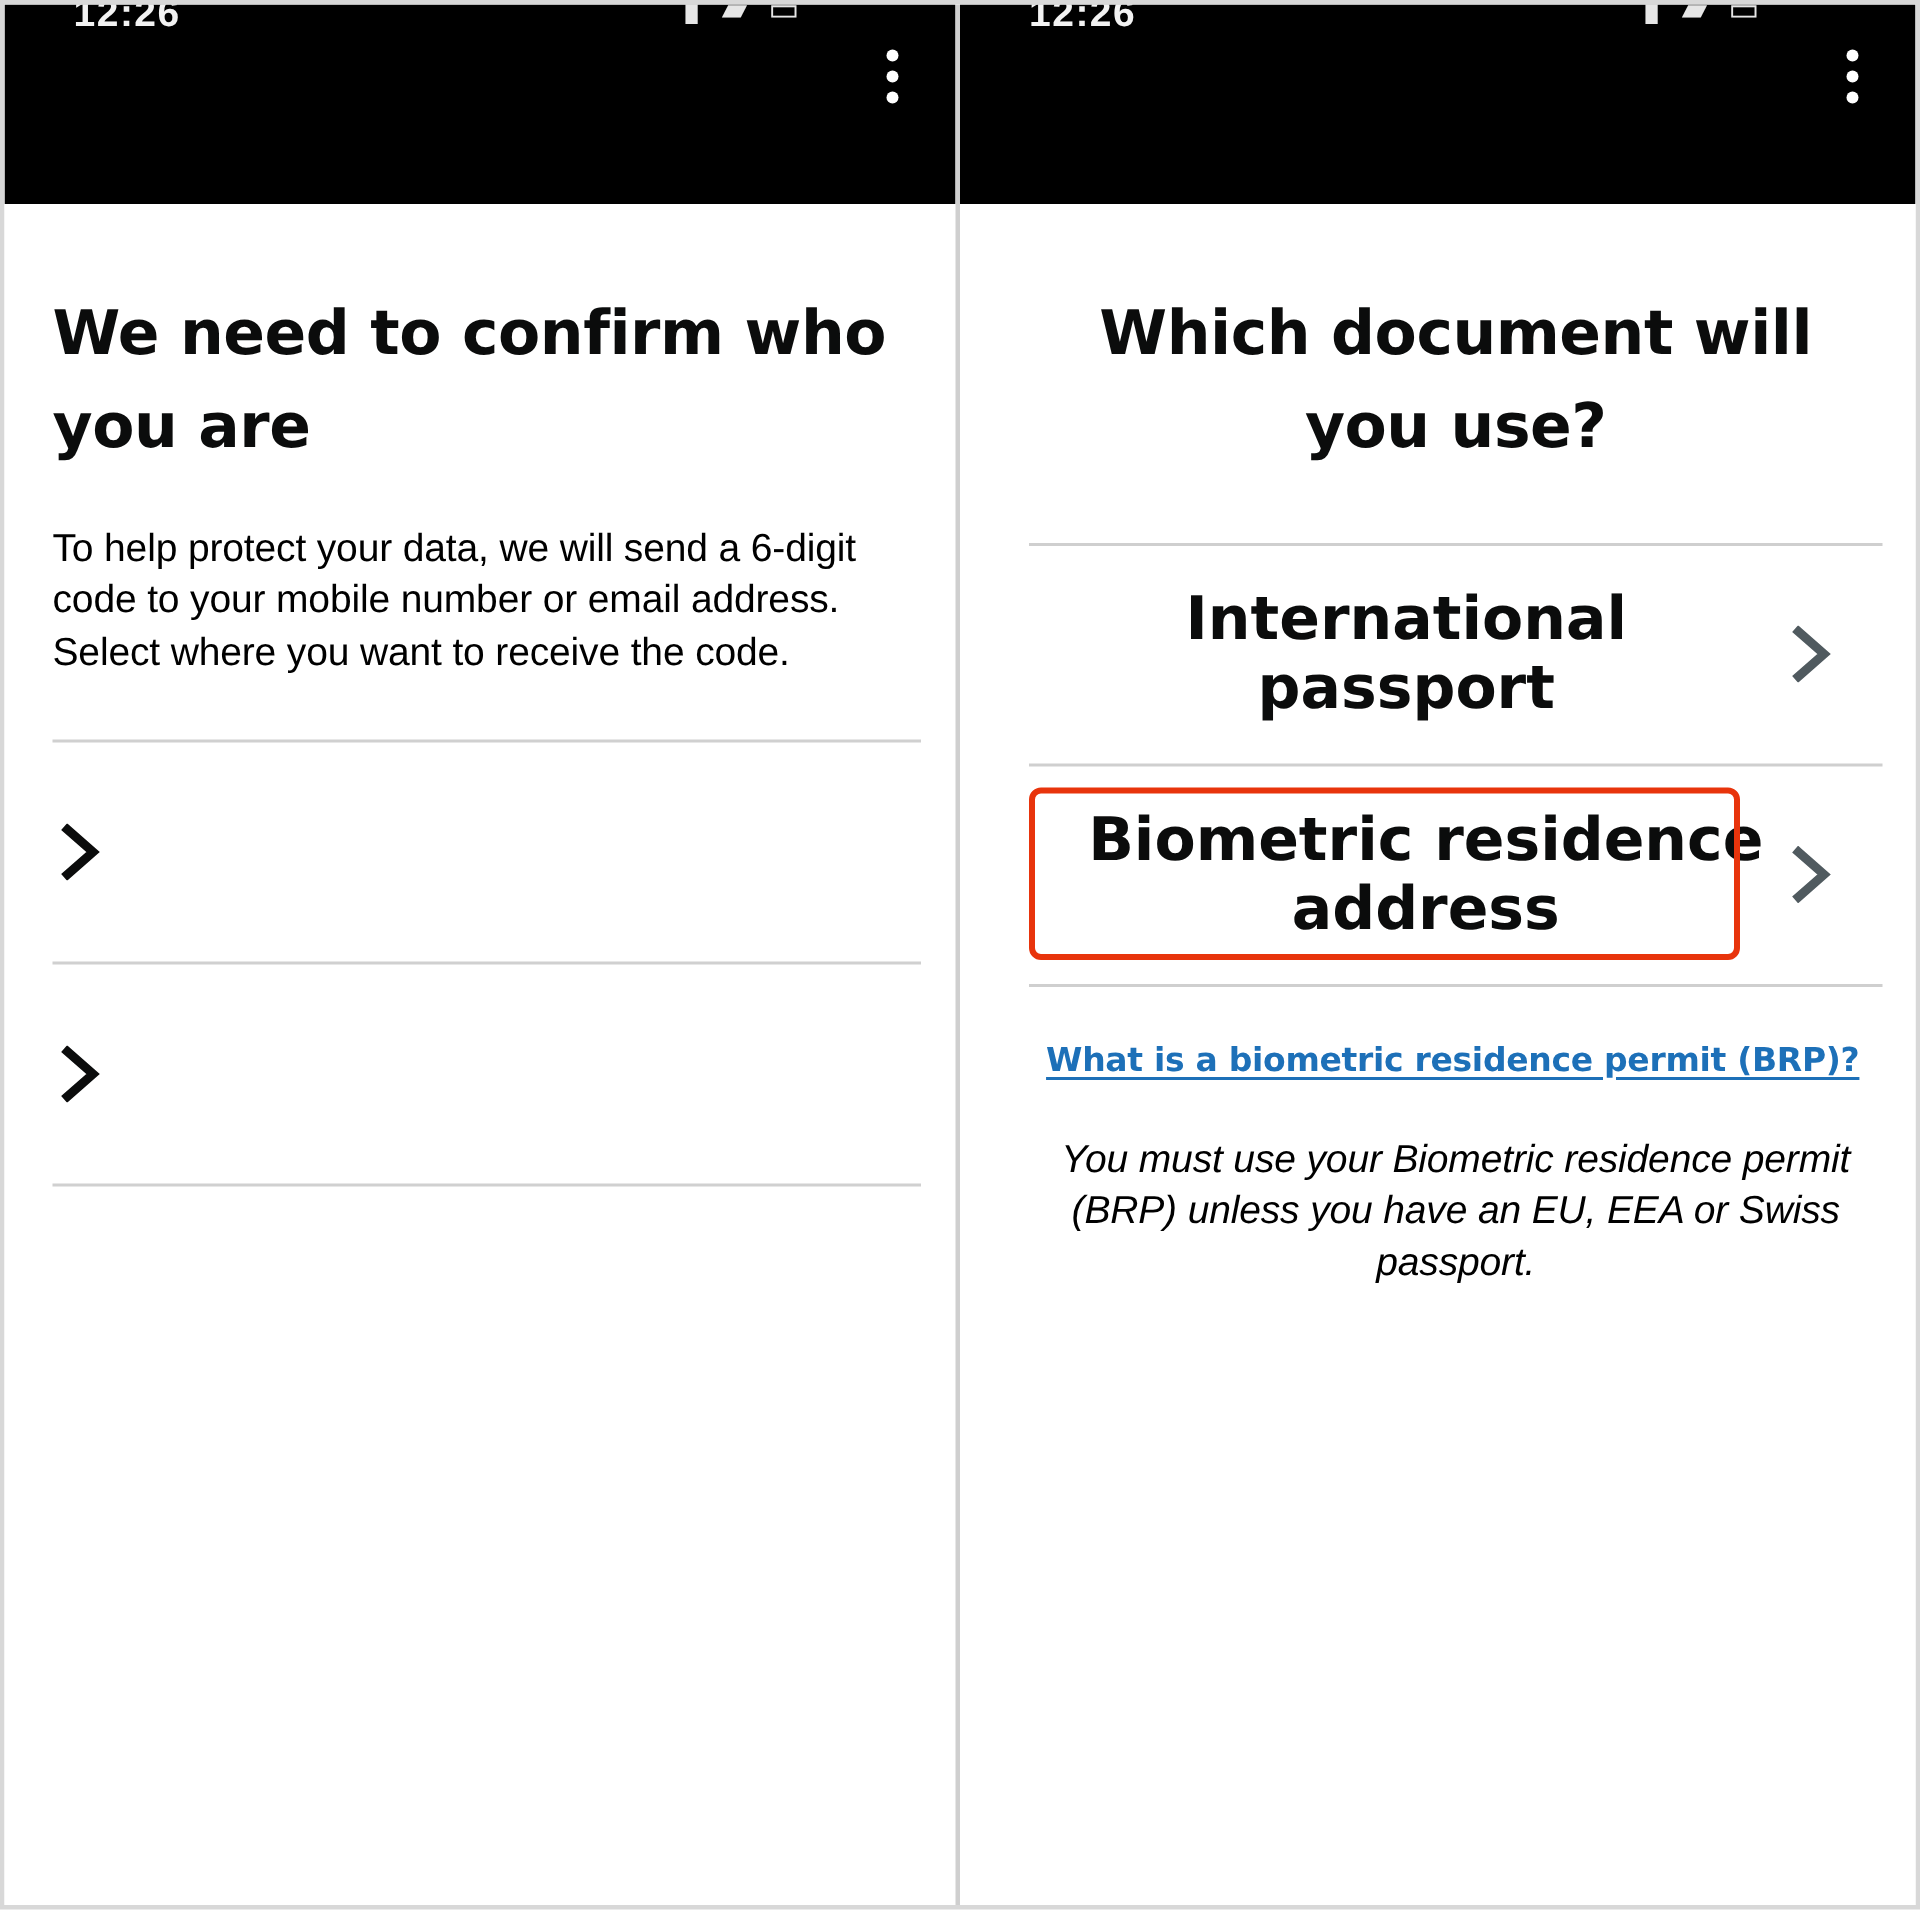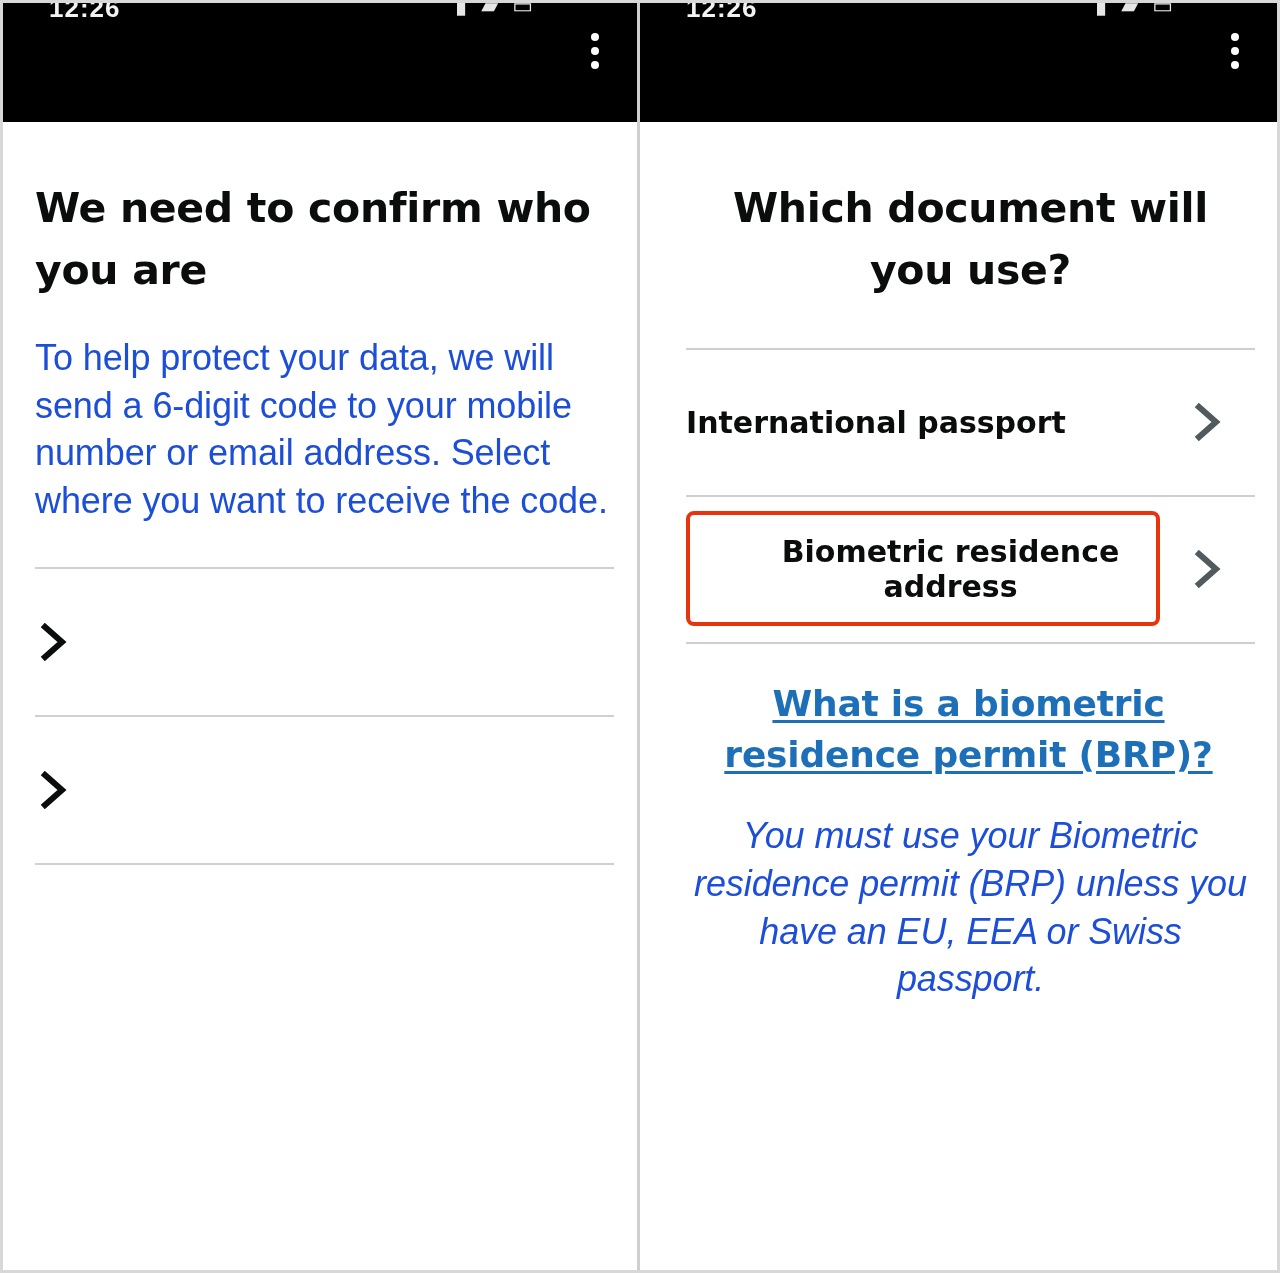--- a/index.html
+++ b/index.html
@@ -33,21 +33,21 @@
     width: 637px;
     border-right: 3px solid #cfcfcf;
   }
   .panel-right {
     width: 637px;
   }
 
   
   .statusbar {
     position: relative;
-    height: 119px;
+    height: 133px;
     background: #000000;
     width: 100%;
     box-sizing: border-box;
     padding-left: 12px;
   }
   .status-time {
     position: absolute;
     left: 46px;
     top: -10px;
     color: #ffffff;
@@ -92,23 +92,23 @@
     line-height: 1.52;
     color: #0b0c0c;
     margin: 55px 0 0 0;
     letter-spacing: -0.3px;
   }
   .heading-right {
     margin-top: 58px;
     margin-left: 0;
   }
   p.body-text {
-    font-size: 36px;
+    font-size: 26px;
     line-height: 1.33;
-    color: #1d4ed8;
+    color: #000000;
     margin: 32px 0 0 0;
     letter-spacing: -0.1px;
   }
   .body-text-right {
     margin-top: 30px;
     font-size: 29px;
     line-height: 1.25;
     font-style: italic;
   }
 
@@ -129,21 +129,21 @@
     align-items: center;
     justify-content: space-between;
     min-height: 146px;
     box-sizing: border-box;
     cursor: pointer;
   }
   .row-right { min-height: 145px; }
   .row-label {
     font-family: "DejaVu Sans", sans-serif;
     font-weight: bold;
-    font-size: 30px;
+    font-size: 40px;
     color: #0b0c0c;
     letter-spacing: 0px;
   }
   .row-label-mono {
     font-family: "DejaVu Sans", sans-serif;
     font-weight: bold;
     font-size: 31px;
     color: #0b0c0c;
     letter-spacing: 1px;
   }
@@ -170,21 +170,21 @@
     border-radius: 8px;
     box-sizing: border-box;
     pointer-events: none;
   }
 
   .link {
     display: inline;
     color: #1d70b8;
     font-family: "DejaVu Sans", sans-serif;
     font-weight: bold;
-    font-size: 36px;
+    font-size: 22px;
     line-height: 1.42;
     text-underline-offset: 4px;
     cursor: pointer;
     letter-spacing: -0.2px;
   }
   .link-wrap {
     margin: 34px 0 0 0;
     padding-right: 4px;
   }
 </style>

